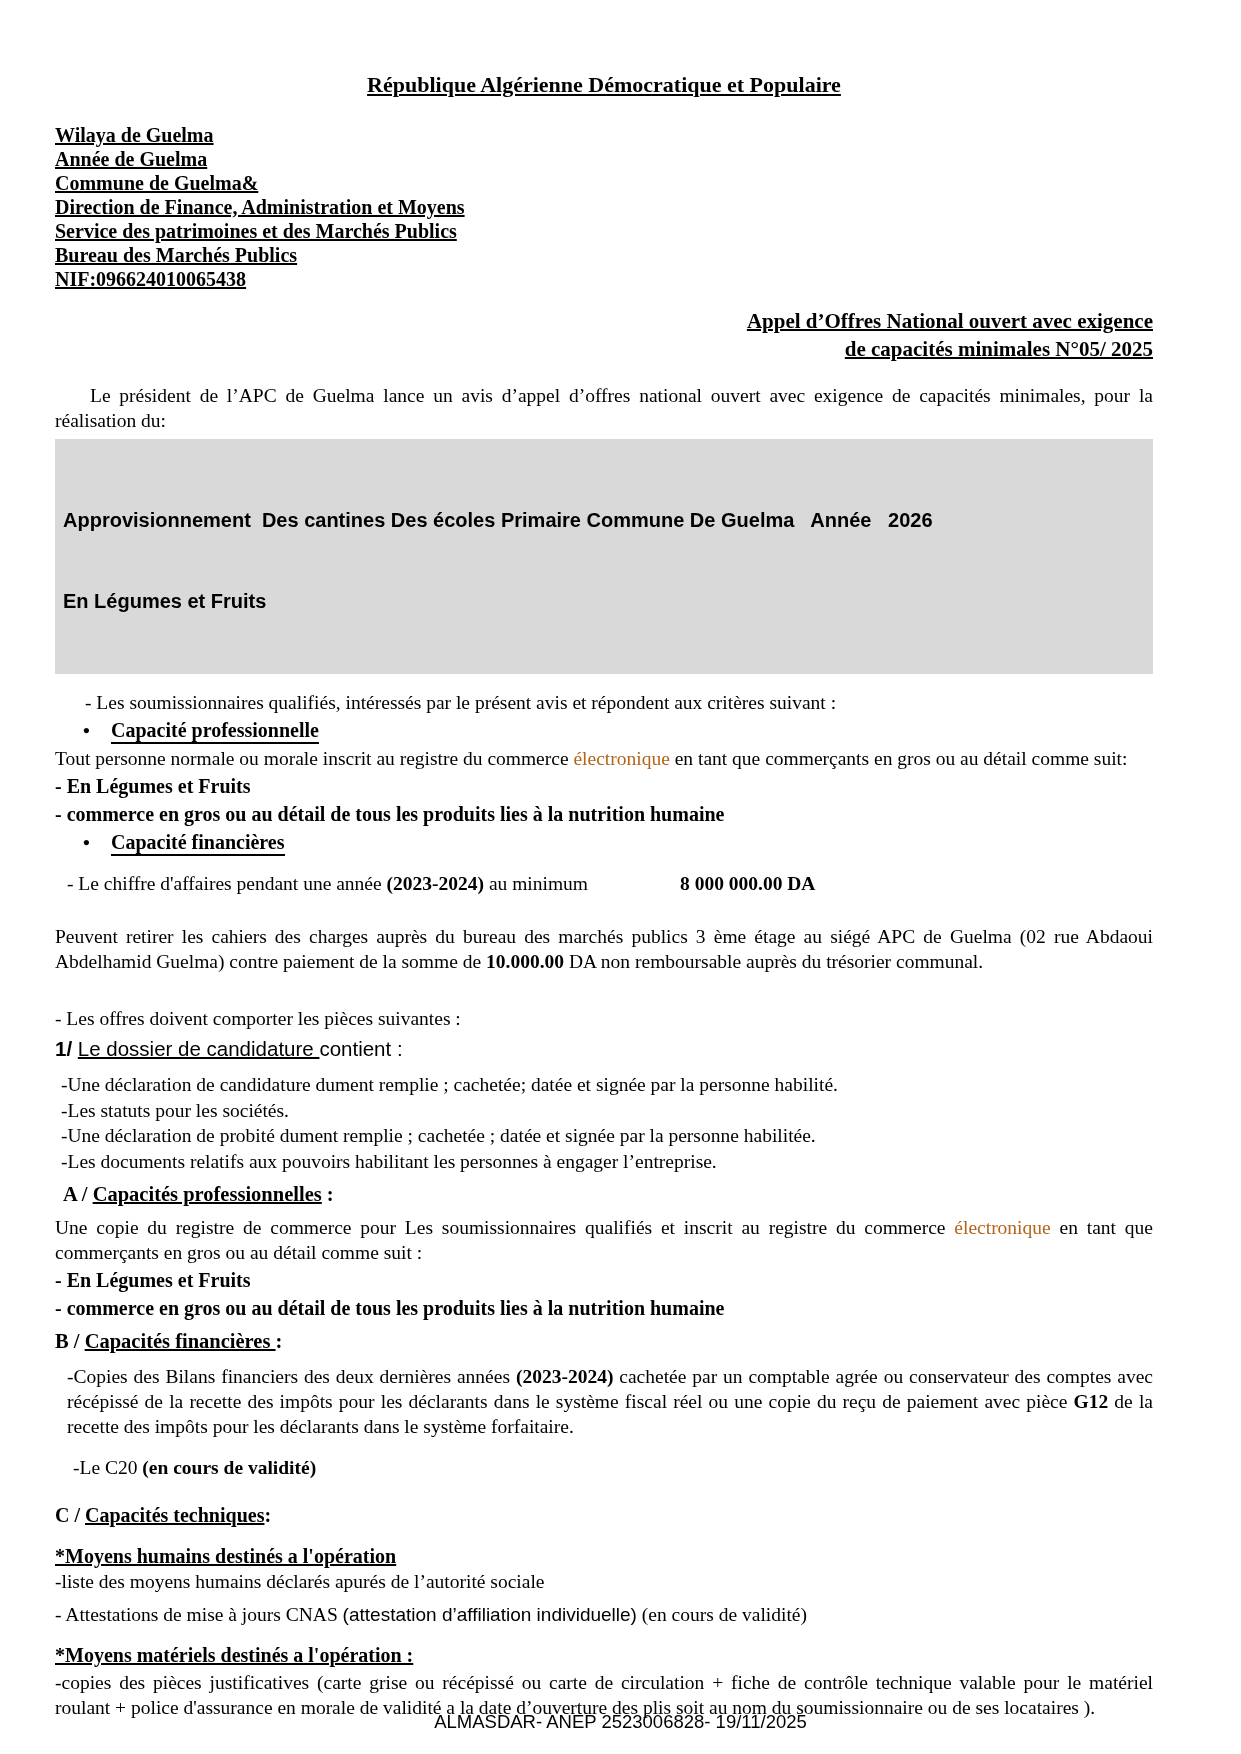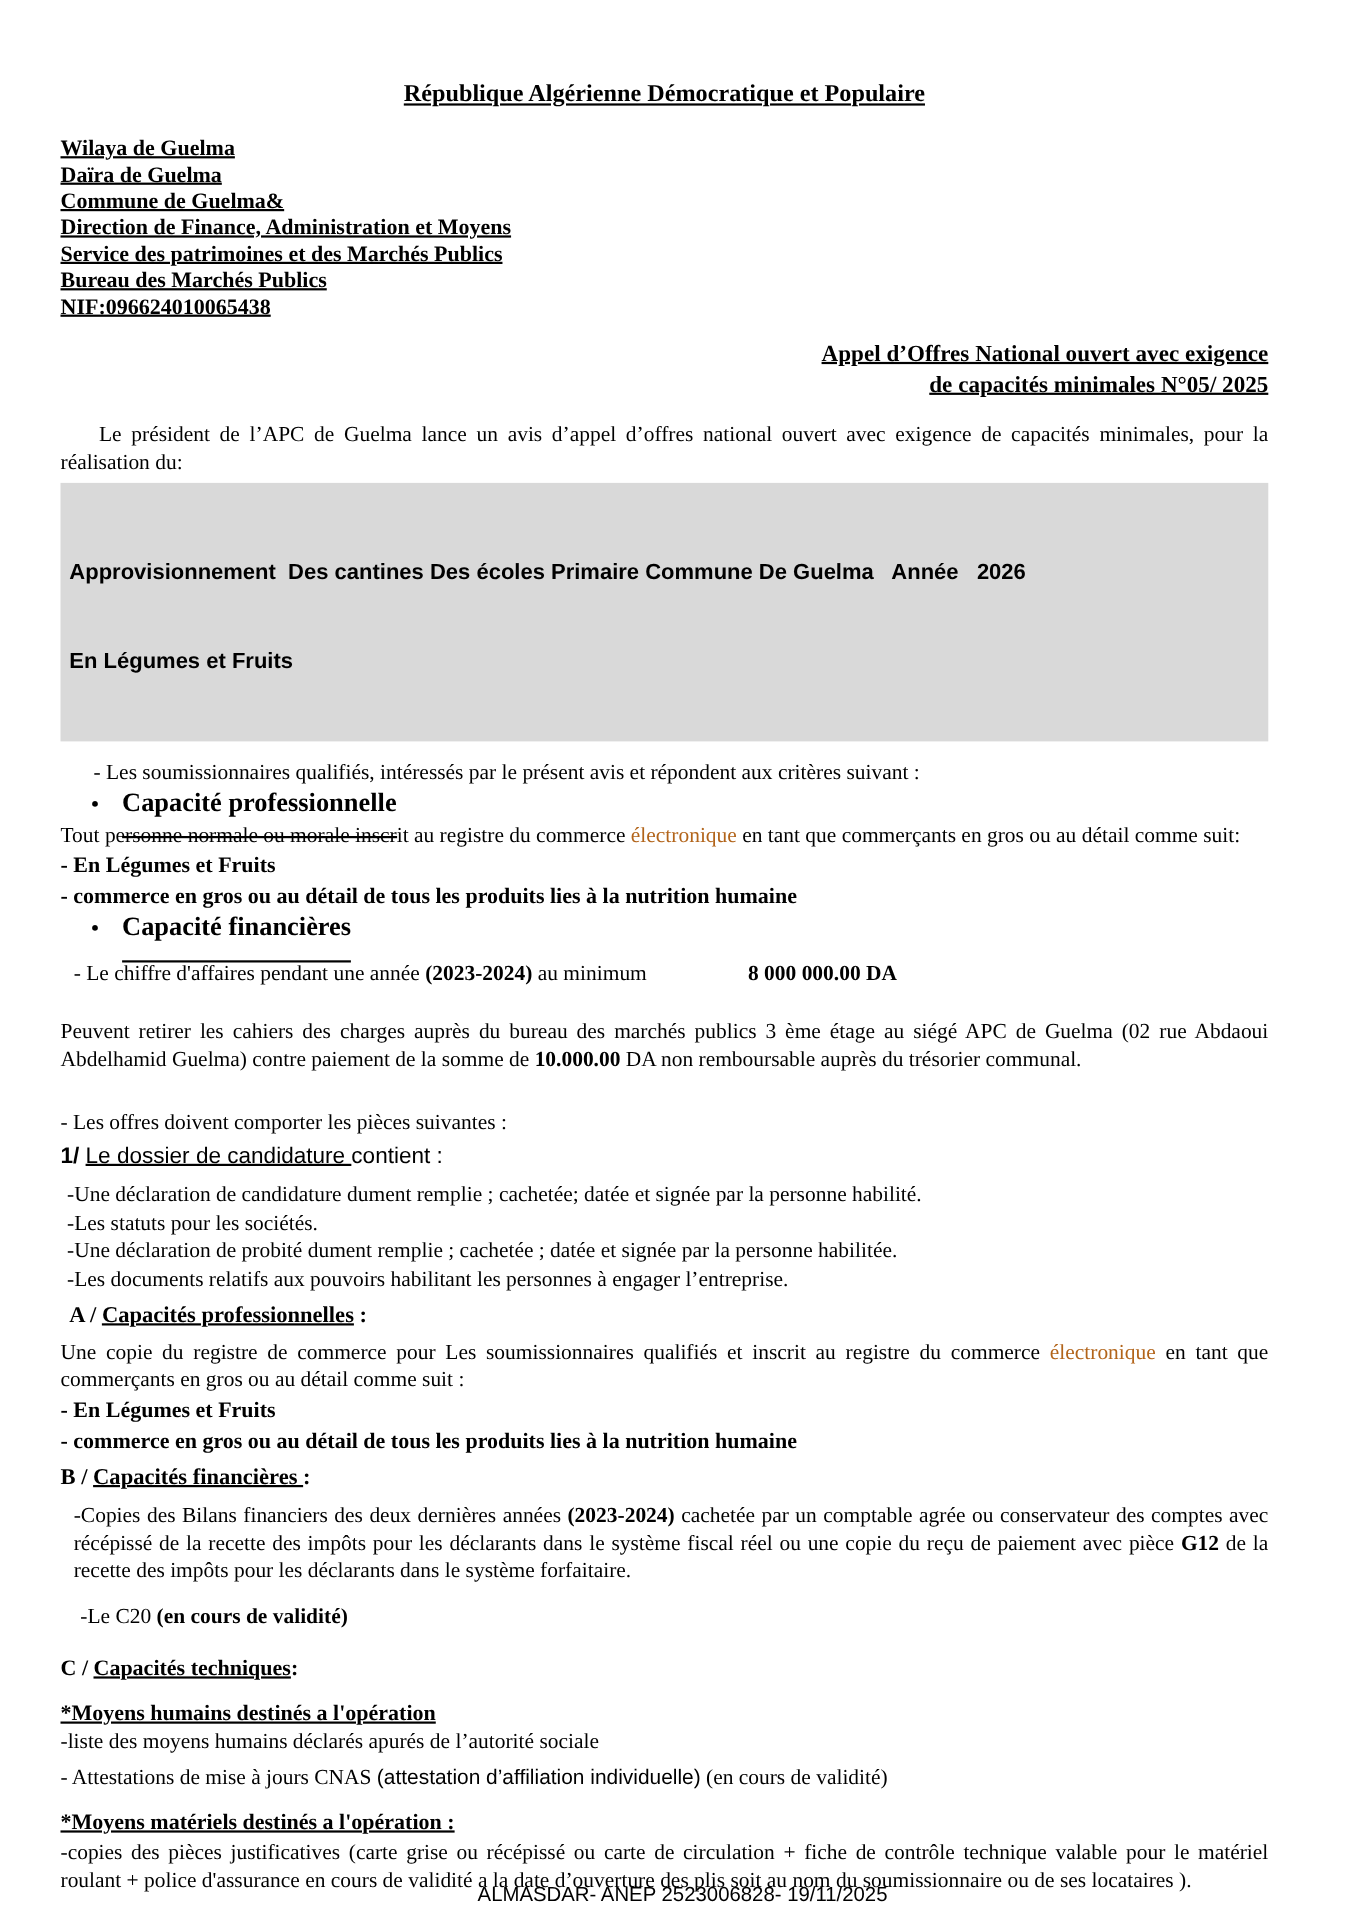--- a/index.html
+++ b/index.html
@@ -52,23 +52,23 @@
     font-size: 20px;
     line-height: 27px;
     padding: 14px 8px 5px 8px;
     white-space: pre-wrap;
   }
   .criteria-intro { margin: 16px 0 2px 30px; }
   .bullet-line { margin: 3px 0 3px 28px; }
   .bullet-line .bullet { display: inline-block; width: 28px; font-weight: bold; }
   .bullet-line .b-heading {
     font-weight: bold;
-    font-size: 24px;
+    font-size: 20px;
     border-bottom: 2px solid #000;
-    padding-bottom: 17px;
+    padding-bottom: 1px;
   }
   .body-para { text-align: justify; margin: 2px 0; }
   .bold-item { font-weight: bold; margin: 2px 0; font-size: 20px; line-height: 26px; }
   .chiffre-line { margin: 16px 0 0 12px; }
   .b { font-weight: bold; }
   .amount { font-weight: bold; margin-left: 92px; }
   .withdraw-para { margin-top: 28px; text-align: justify; }
   .offers-intro { margin-top: 32px; }
   .dossier-heading {
     font-family: "Liberation Sans", sans-serif;
@@ -105,21 +105,21 @@
 </style>
 </head>
 <body>
 
 <div class="page">
 
   <div class="republic-title">République Algérienne Démocratique et Populaire</div>
 
   <div class="org-block">
     <div>Wilaya de Guelma</div>
-    <div>Daïra de Guelma</div>
+    <div>Année de Guelma</div>
     <div>Commune de Guelma&amp;</div>
     <div>Direction de Finance, Administration et  Moyens</div>
     <div>Service des patrimoines et  des Marchés Publics</div>
     <div>Bureau des Marchés Publics</div>
     <div>NIF:096624010065438</div>
   </div>
 
   <div class="notice-title">
     <span class="row"><span class="nt-line">Appel d’Offres National ouvert avec exigence</span></span>
     <span class="row"><span class="nt-line">de capacités minimales N°05/ 2025</span></span>
@@ -198,17 +198,17 @@
   </div>
 
   <div class="sub-heading">*Moyens humains destinés a l'opération</div>
   <div>-liste des moyens humains déclarés apurés de l’autorité sociale</div>
 
   <div class="cnas-line">
     <span>- Attestations de  mise à jours CNAS </span><span class="cnas-sans">(attestation d’affiliation individuelle)</span><span>  (en cours de validité)</span>
   </div>
 
   <div class="sub-heading">*Moyens matériels destinés a l'opération :</div>
-  <div class="material-para">-copies des pièces justificatives (carte grise ou récépissé ou carte de circulation + fiche de contrôle technique valable pour le matériel  roulant  +  police d'assurance en cours de validité a la date d’ouverture des plis soit au nom du soumissionnaire ou de ses locataires ).</div>
+  <div class="material-para">-copies des pièces justificatives (carte grise ou récépissé ou carte de circulation + fiche de contrôle technique valable pour le matériel  roulant  +  police d'assurance en morale de validité a la date d’ouverture des plis soit au nom du soumissionnaire ou de ses locataires ).</div>
 
   <div class="footer">ALMASDAR- ANEP 2523006828- 19/11/2025</div>
 
 </div>
 
 </body></html>

